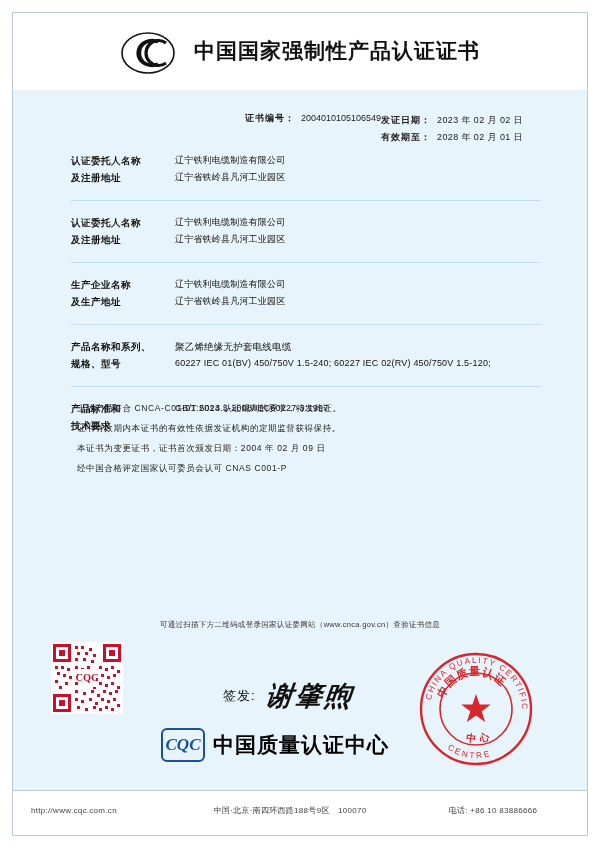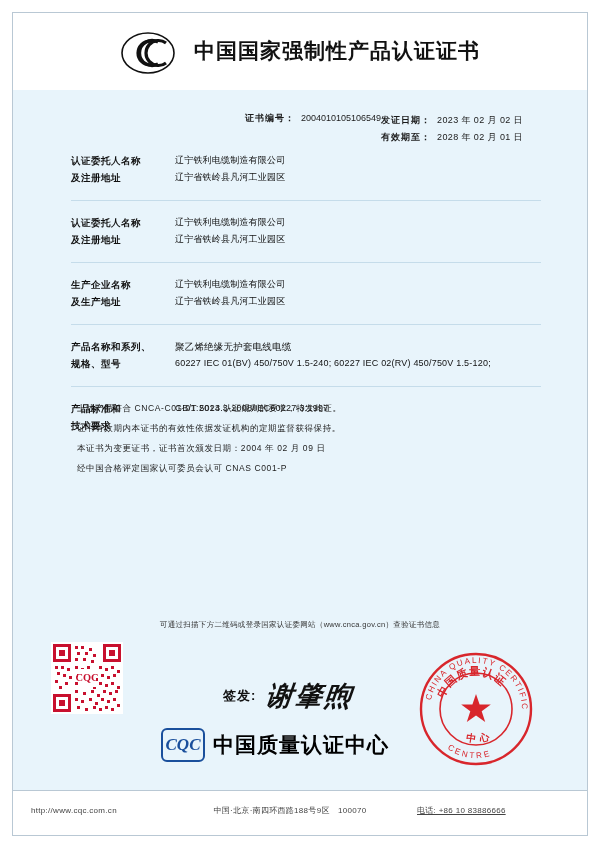--- a/index.html
+++ b/index.html
@@ -172,21 +172,21 @@
   .sign-row {
     position: absolute;
     left: 210px;
     top: 588px;
     display: flex;
     align-items: center;
     gap: 10px;
   }
   .sign-label {
     font-size: 13px;
-    font-weight: bold;
+    font-weight: normal;
     color: #111;
     letter-spacing: 1px;
   }
   .sign-name {
     font-size: 27px;
     font-family: "DejaVu Serif", serif;
     font-style: italic;
     font-weight: bold;
     color: #111;
     letter-spacing: 2px;
@@ -242,21 +242,21 @@
     width: 574px;
     height: 40px;
     display: flex;
     align-items: center;
     font-size: 8px;
     color: #444;
     letter-spacing: 0.3px;
   }
   .footer .f-left { width: 150px; padding-left: 18px; box-sizing: border-box; }
   .footer .f-mid { flex: 1; text-align: center; }
-  .footer .f-right { width: 170px; text-align: left; padding-right: 18px; box-sizing: border-box; text-decoration: underline; }
+  .footer .f-right { width: 170px; text-align: center; padding-right: 18px; box-sizing: border-box; }
   .footer-rule {
     position: absolute;
     left: 13px;
     top: 790px;
     width: 574px;
     height: 1px;
     background: #b9c8d4;
   }
 </style>
 </head>

